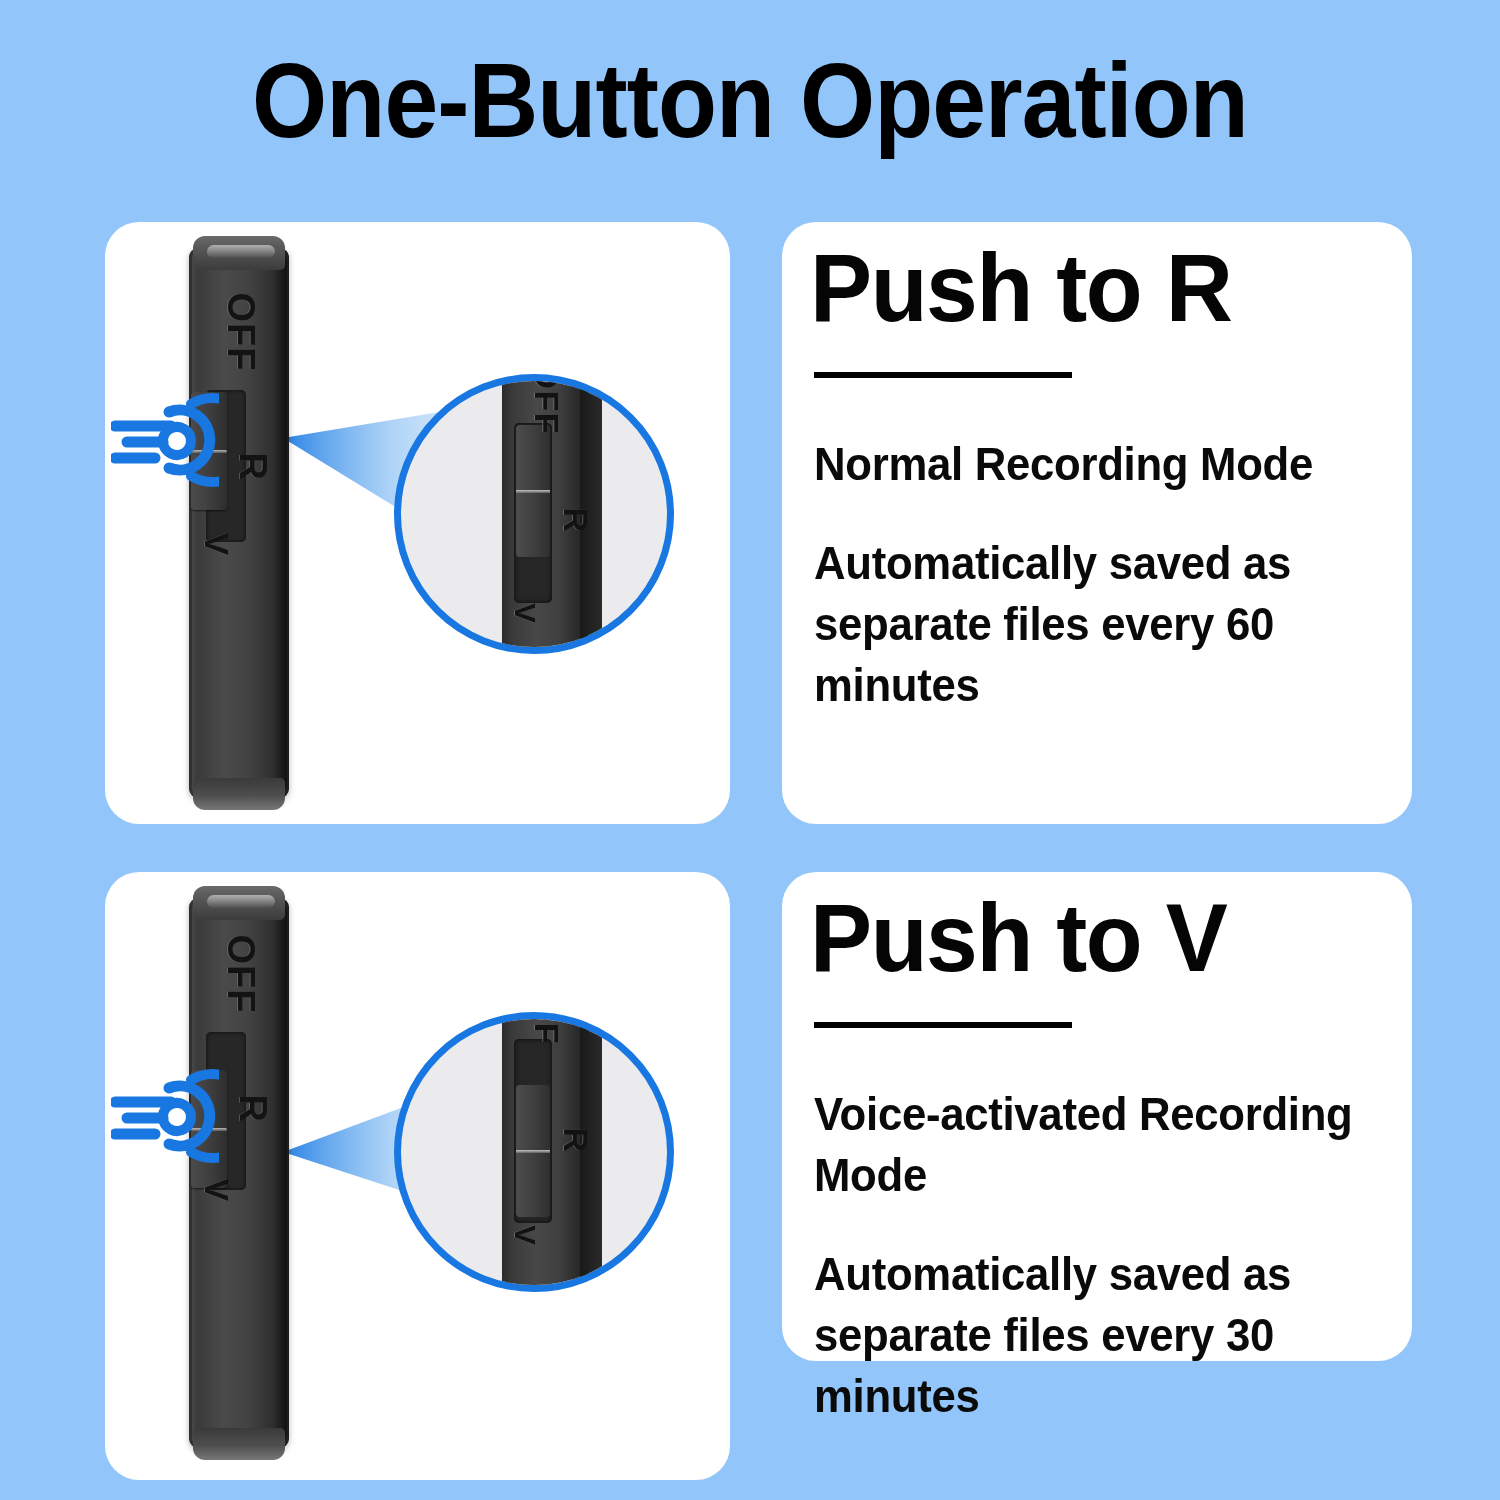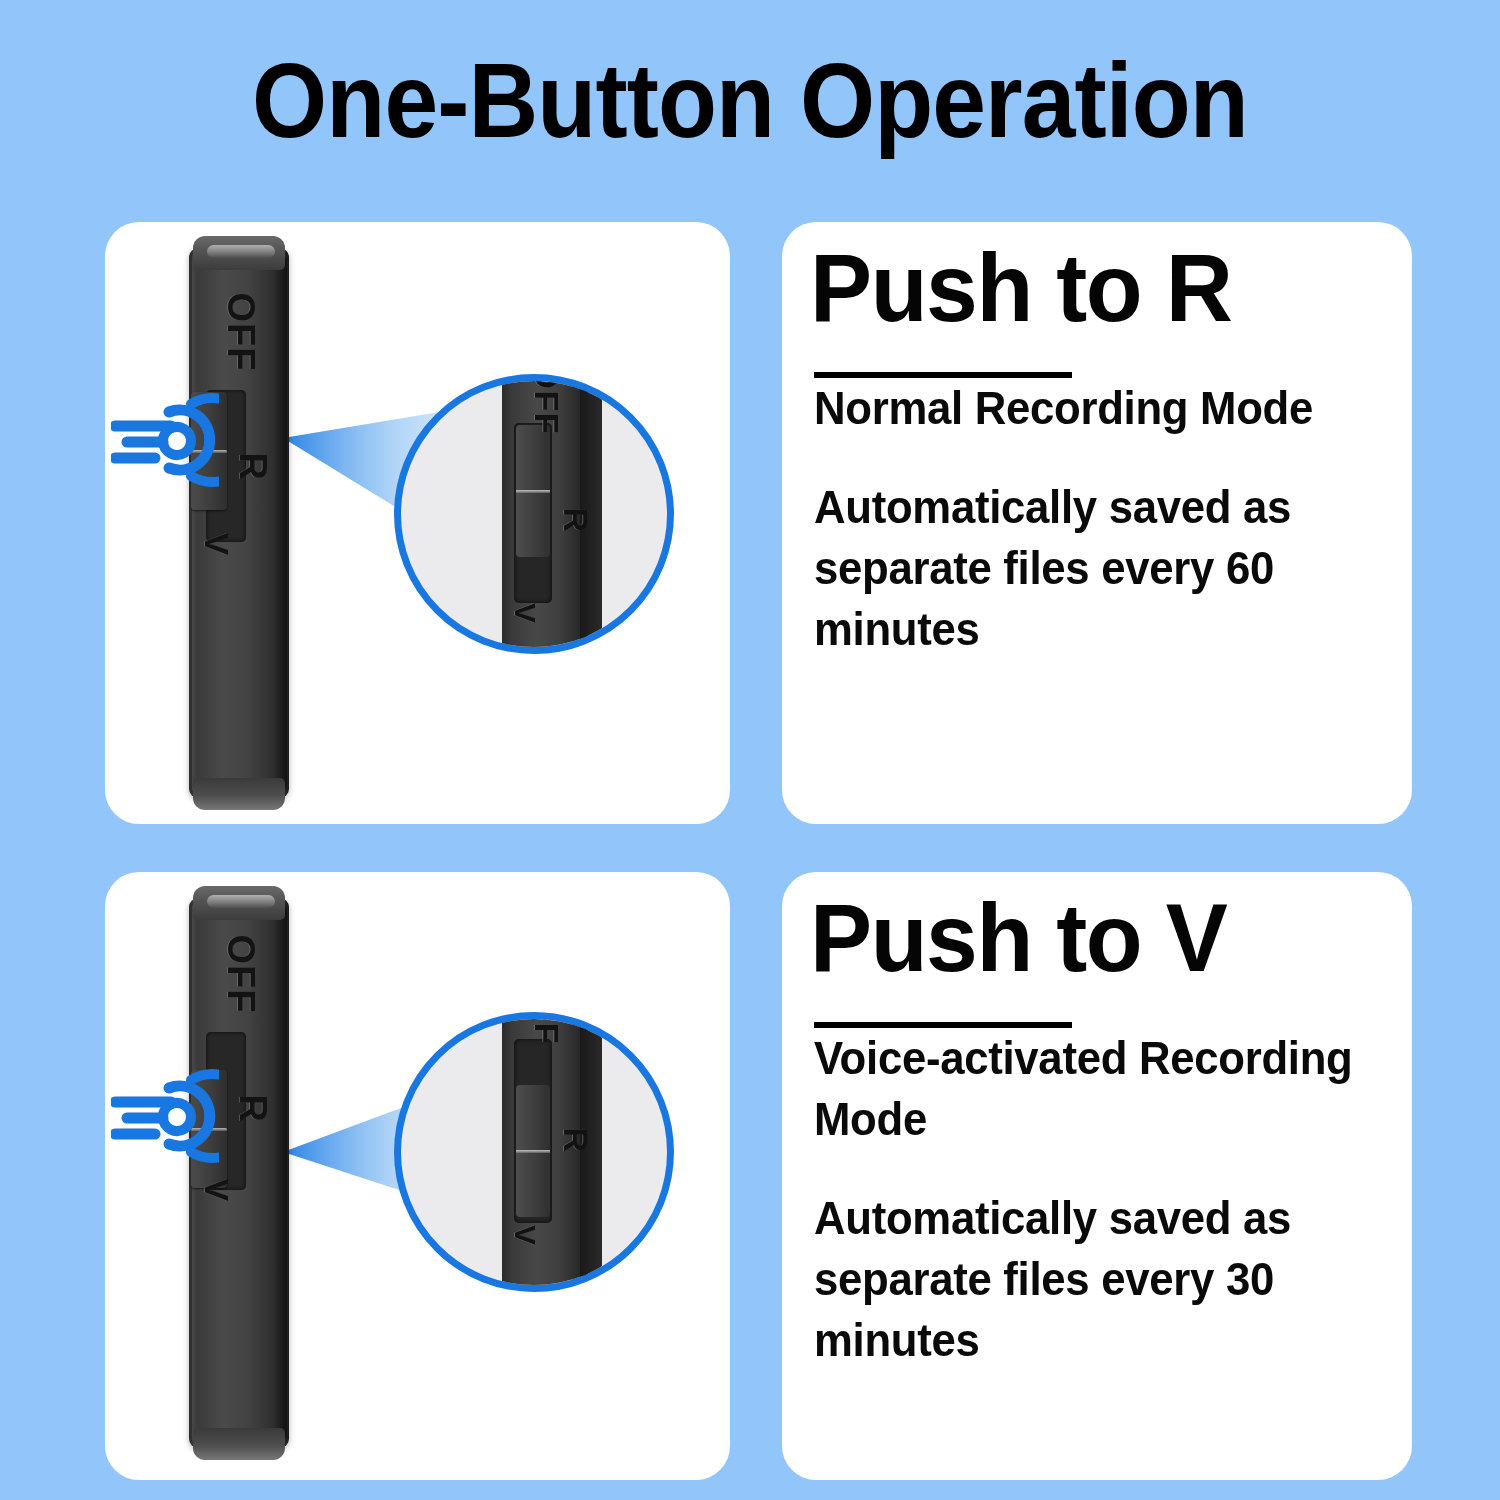--- a/index.html
+++ b/index.html
@@ -35,21 +35,21 @@
 
   
   .card {
     position: absolute;
     background: #ffffff;
     border-radius: 34px;
   }
   .card-tl { left: 105px;  top: 222px;  width: 625px; height: 602px; }
   .card-tr { left: 782px;  top: 222px;  width: 630px; height: 602px; }
   .card-bl { left: 105px;  top: 872px;  width: 625px; height: 608px; }
-  .card-br { left: 782px;  top: 872px;  width: 630px; height: 608px; }
+  .card-br { left: 782px;  top: 872px;  width: 630px; height: 489px; }
 
   
   .panel-inner {
     position: absolute;
     left: 28px;
     right: 24px;
     top: 12px;
   }
   .panel-heading {
     font-family: "Liberation Sans", sans-serif;
@@ -63,20 +63,21 @@
     white-space: nowrap;
   }
   .panel-rule {
     margin-top: 30px;
     margin-left: 4px;
     width: 258px;
     height: 6px;
     background: #000000;
   }
   .panel-body {
+    margin-top: 56px;
     margin-left: 4px;
   }
   .panel-line {
     font-family: "Liberation Sans", sans-serif;
     font-weight: bold;
     font-size: 46px;
     line-height: 1.33;
     color: #0a0a0a;
     letter-spacing: -0.3px;
     transform: scaleX(0.95);

